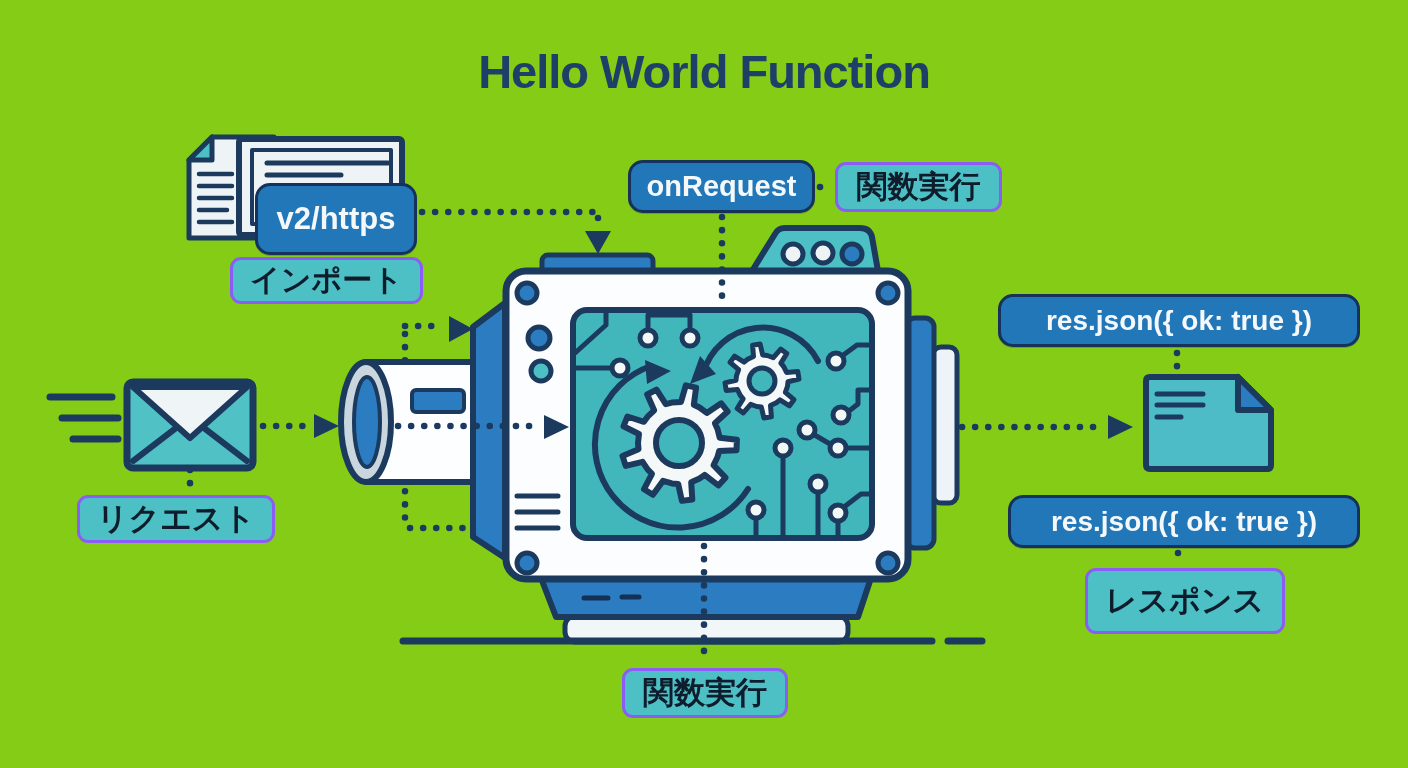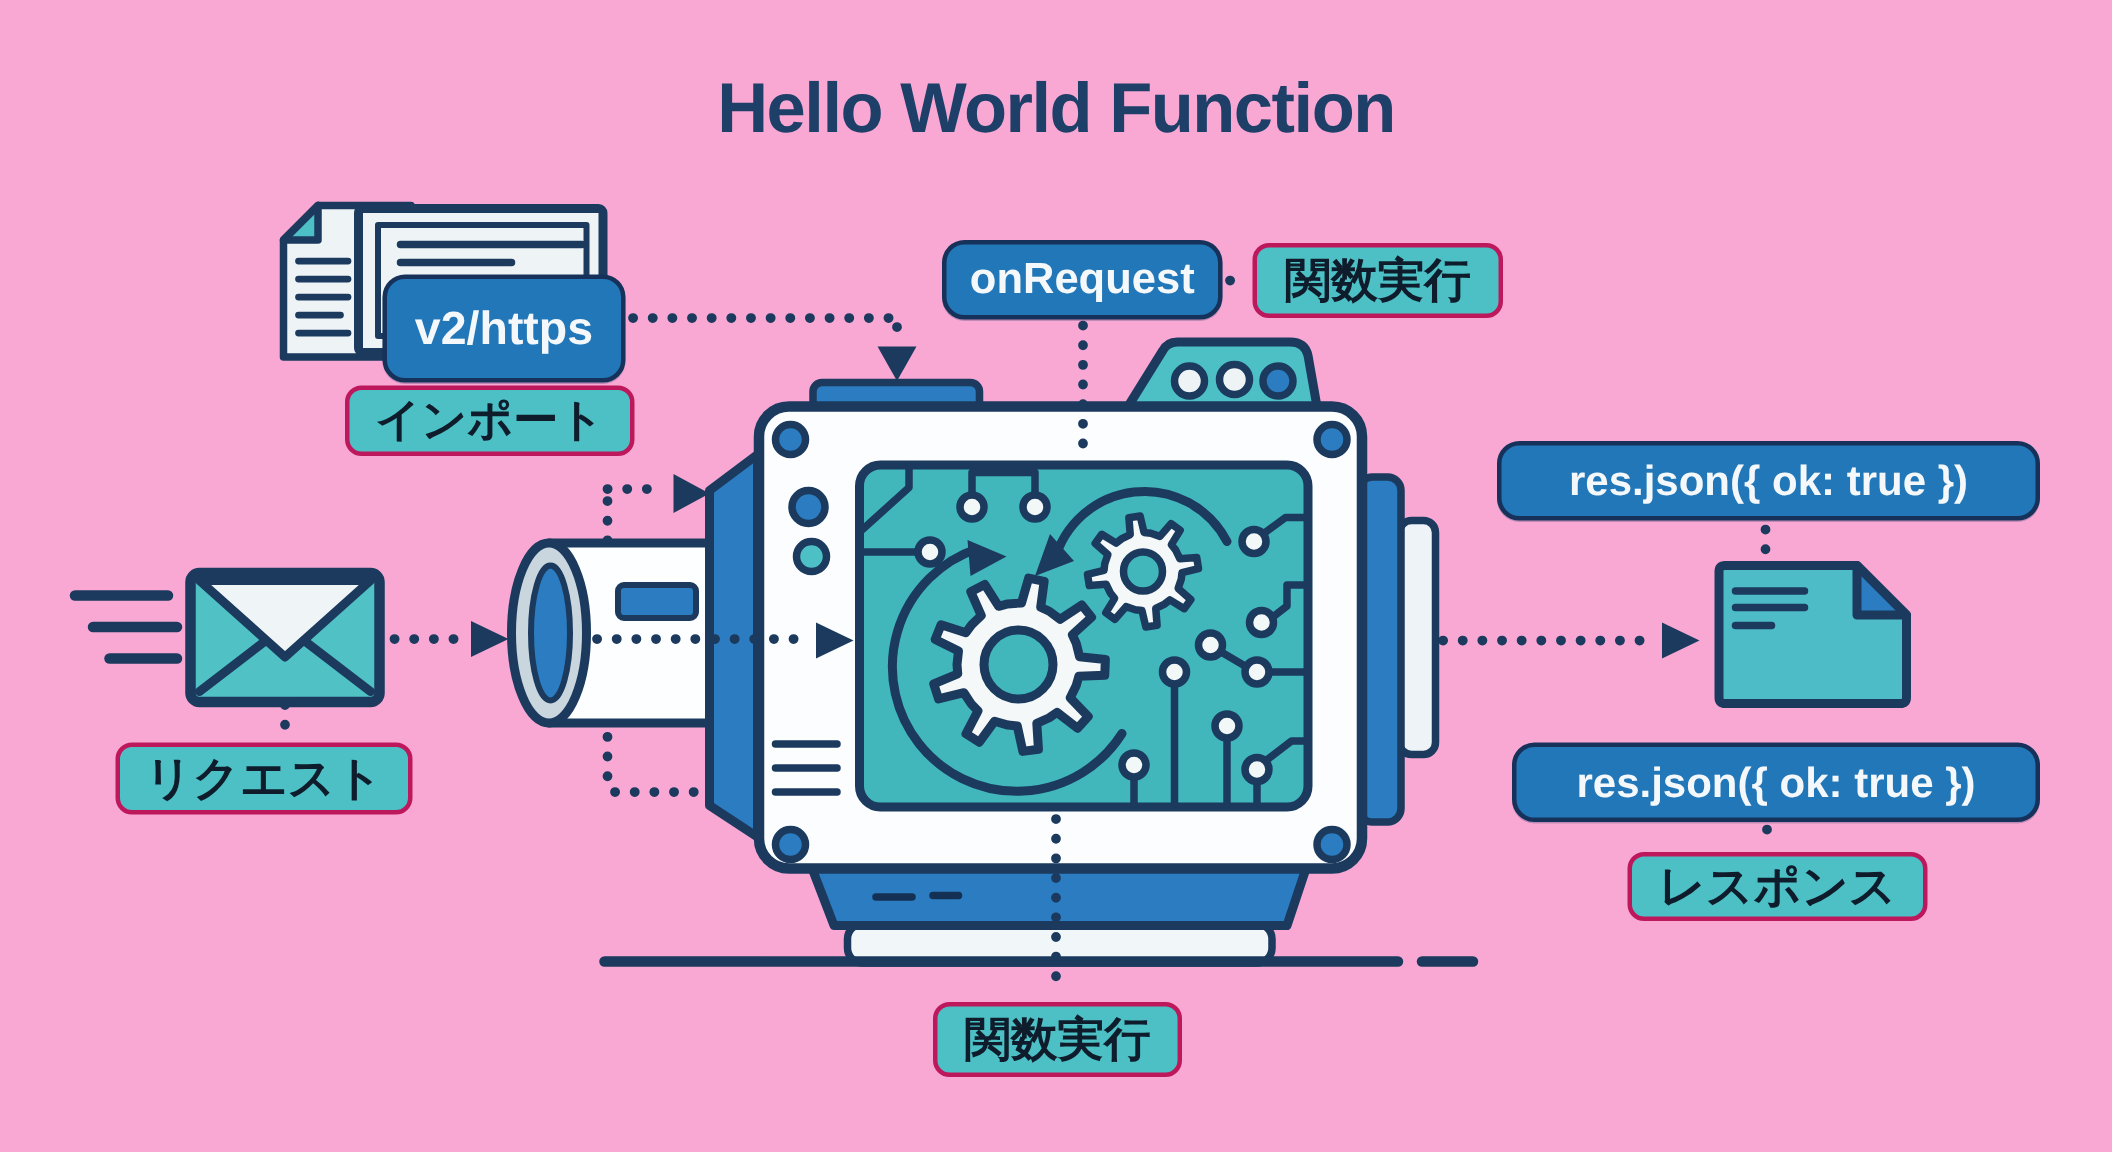--- a/index.html
+++ b/index.html
@@ -1,37 +1,37 @@
 <!DOCTYPE html>
 <html><head>
 <meta charset="utf-8">
 <style>
   html,body{margin:0;padding:0;background:#e9e9e9;}
   .canvas{
     position:relative; width:1408px; height:768px; overflow:hidden;
-    background:#f9a8d4;
+    background:#84cc16;
     font-family:"Liberation Sans","DejaVu Sans",sans-serif;
   }
   .canvas svg{position:absolute;left:0;top:0;}
   .title{
     position:absolute; left:0; top:44px; width:100%;
     text-align:center; font-size:47px; font-weight:bold;
     color:#1e3f68; letter-spacing:-1px;
   }
   .badge{
     position:absolute; box-sizing:border-box;
     display:flex; align-items:center; justify-content:center;
     font-weight:bold; white-space:nowrap;
   }
   .badge.blue{
     background:#2177b8; border:3px solid #16325a; color:#f4f8fb;
     border-radius:15px; box-shadow:0 1px 0 rgba(20,50,90,.25);
   }
   .badge.teal{
-    background:#4cc0c5; border:3px solid #be185d; color:#0e1c2c;
+    background:#4cc0c5; border:3px solid #8b5cf6; color:#0e1c2c;
     border-radius:11px;
   }
 </style>
 </head>
 <body>
 
 <div class="canvas">
 
 <svg width="1408" height="768" viewBox="0 0 1408 768">
   <g stroke="#1b3a5e" fill="none" stroke-linecap="round" stroke-linejoin="round">
@@ -172,16 +172,16 @@
 
 <div class="title">Hello World Function</div>
 
 <div class="badge blue" style="left:255px;top:183px;width:162px;height:72px;font-size:31px;">v2/https</div>
 <div class="badge teal" style="left:230px;top:257px;width:193px;height:47px;font-size:30px;text-align:center;">インポート</div>
 <div class="badge blue" style="left:628px;top:160px;width:187px;height:53px;font-size:29px;">onRequest</div>
 <div class="badge teal" style="left:835px;top:162px;width:167px;height:50px;font-size:31px;">関数実行</div>
 <div class="badge teal" style="left:77px;top:495px;width:198px;height:48px;font-size:31px;">リクエスト</div>
 <div class="badge blue" style="left:998px;top:294px;width:362px;height:53px;font-size:28px;">res.json({ ok: true })</div>
 <div class="badge blue" style="left:1008px;top:495px;width:352px;height:53px;font-size:28px;">res.json({ ok: true })</div>
-<div class="badge teal" style="left:1085px;top:568px;width:200px;height:46px;font-size:31px;">レスポンス</div>
+<div class="badge teal" style="left:1085px;top:568px;width:200px;height:66px;font-size:31px;">レスポンス</div>
 <div class="badge teal" style="left:622px;top:668px;width:166px;height:50px;font-size:31px;">関数実行</div>
 
 </div>
 
 </body></html>

